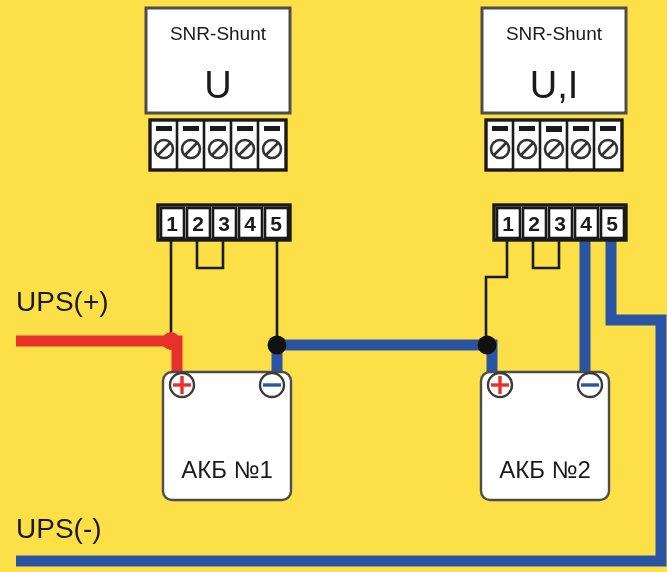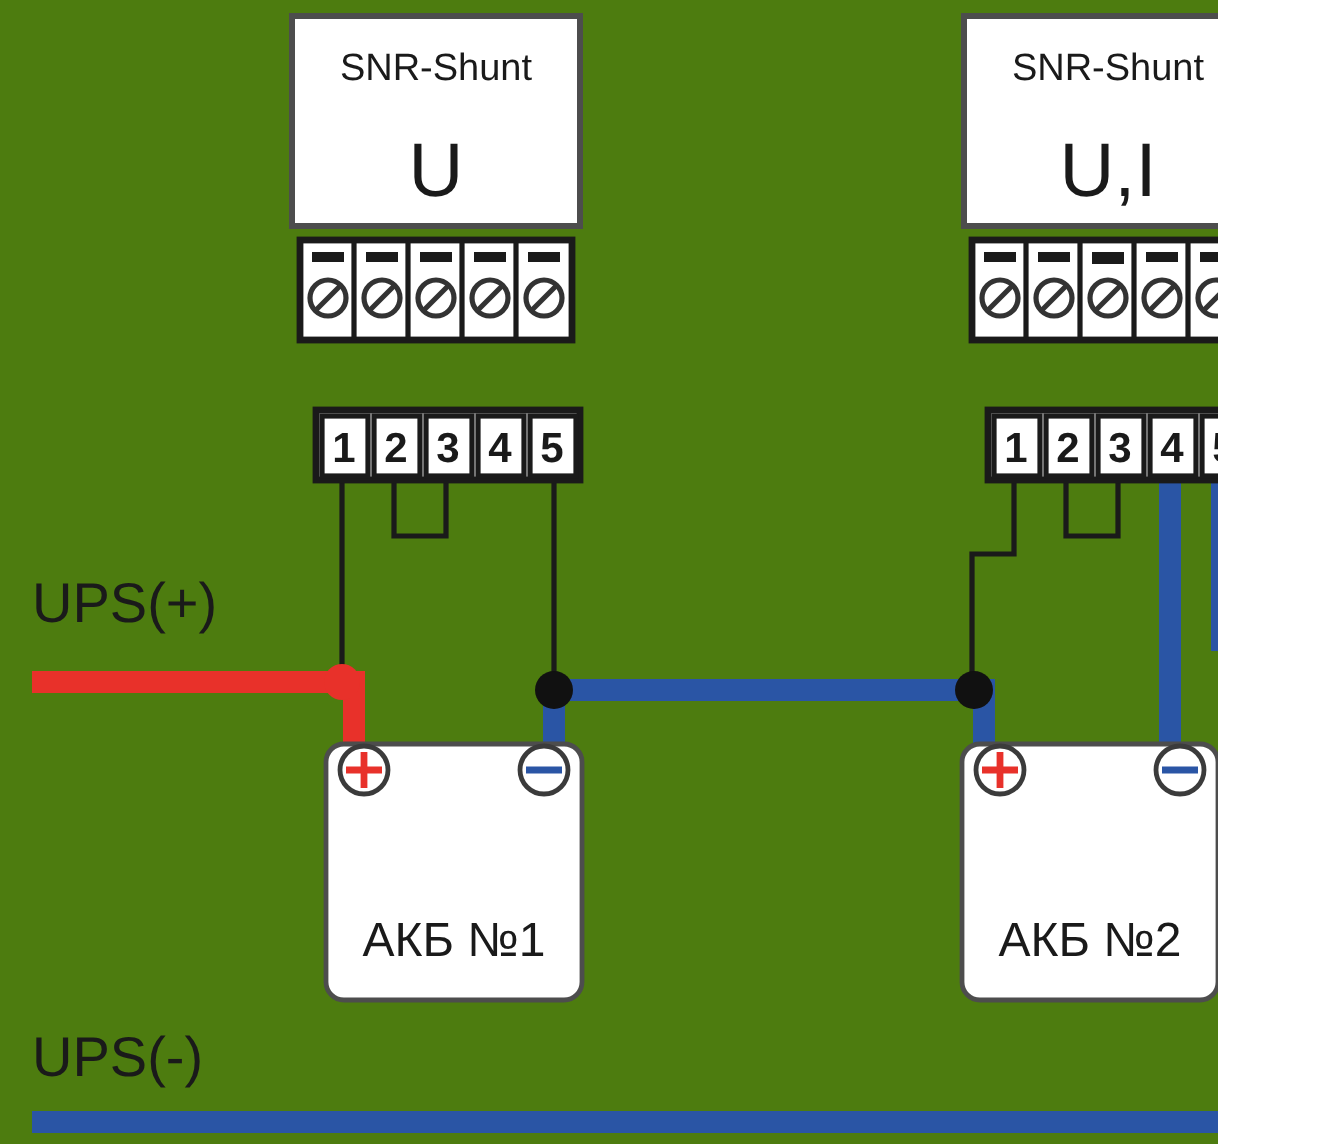--- a/index.html
+++ b/index.html
@@ -2,23 +2,23 @@
 <html><head>
 <meta charset="utf-8">
 <style>
   html, body {
     margin: 0;
     padding: 0;
     background: #ffffff;
   }
   #diagram-root {
     position: relative;
-    width: 609px;
+    width: 667px;
     height: 572px;
-    background: #4d7c0f;
+    background: #fde047;
     font-family: "Liberation Sans", sans-serif;
     overflow: hidden;
     text-align: right;
   }
   svg.layer {
     position: absolute;
     left: 0;
     top: 0;
     width: 667px;
     height: 572px;

